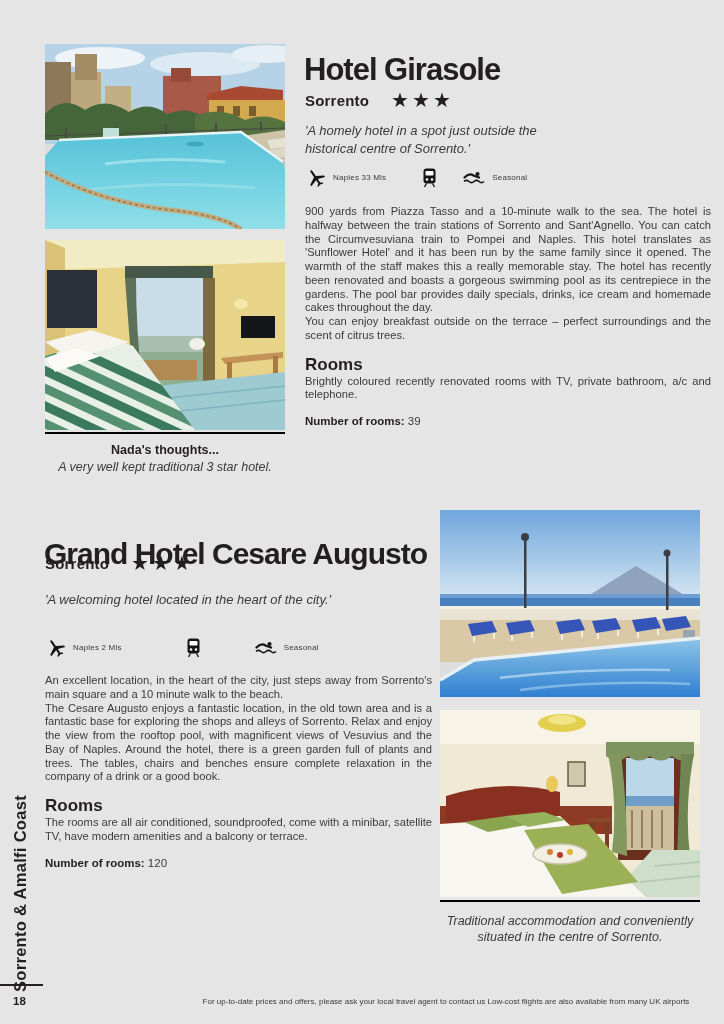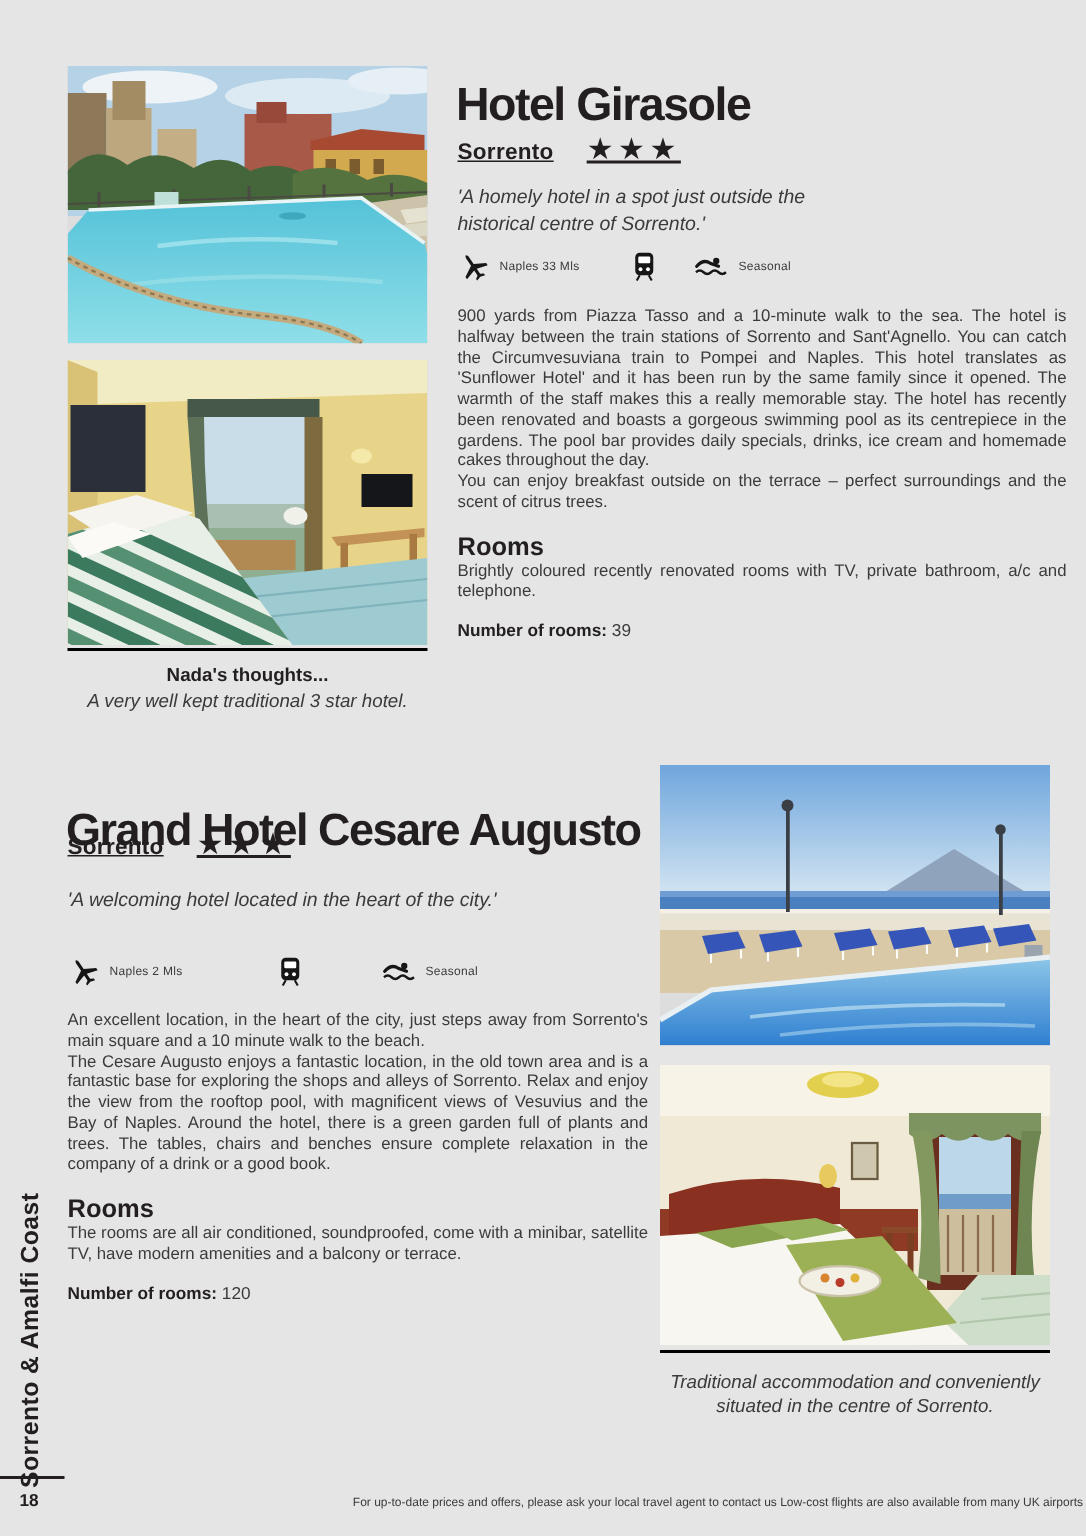--- a/index.html
+++ b/index.html
@@ -22,21 +22,21 @@
 
   
   .c-title{position:absolute;left:44px;top:538px;font-size:30px;font-weight:bold;letter-spacing:-1px;line-height:1.05;}
   .c-loc{position:absolute;left:45px;top:553px;}
   .c-quote{position:absolute;left:45px;top:591px;width:390px;}
   .c-icons{position:absolute;left:45px;top:637px;gap:28px;}
   .c-col{position:absolute;left:45px;top:674px;width:387px;}
   .c-photo-pool{left:440px;top:510px;width:260px;height:187px;}
   .c-photo-room{left:440px;top:710px;width:260px;height:187px;}
 
-  .loc-row{display:flex;align-items:flex-end;gap:22px;text-decoration:underline;}
+  .loc-row{display:flex;align-items:center;gap:22px;}
   .loc-name{font-size:15px;font-weight:bold;letter-spacing:0.2px;}
   .stars{font-size:20px;letter-spacing:3px;line-height:1;}
   .quote{font-style:italic;font-size:13px;line-height:1.38;color:#3a3a3a;}
 
   .icon-row{display:flex;align-items:center;}
   .icon-group{display:flex;align-items:center;}
   .icon-label{font-size:8px;color:#3b3b3b;margin-left:7px;letter-spacing:0.2px;}
   .icon-row .gap1{margin-left:36px;}
   .icon-row .gap2{margin-left:26px;}
   .ic{display:block;}
@@ -53,21 +53,21 @@
   .thoughts-2{left:440px;top:900px;width:260px;}
   .thoughts-title{font-size:12.5px;font-weight:bold;}
   .thoughts-text{font-size:12.5px;font-style:italic;color:#3a3a3a;line-height:1.28;margin-top:2px;}
 
   .sidebar-label{
     position:absolute;left:11px;top:992px;transform:rotate(-90deg);transform-origin:0 0;
     white-space:nowrap;font-weight:bold;font-size:16.5px;letter-spacing:0.3px;
   }
   .footer-line{position:absolute;left:0;top:984px;width:43px;border-top:2px solid #231f20;}
   .page-num{position:absolute;left:13px;top:995px;font-size:11.5px;font-weight:bold;}
-  .footer-note{position:absolute;left:170px;top:997px;width:552px;text-align:right;font-size:8px;color:#3a3a3a;}
+  .footer-note{position:absolute;left:170px;top:997px;width:552px;text-align:center;font-size:8px;color:#3a3a3a;}
 </style>
 </head>
 <body>
 
 <div class="page">
 
   <div class="photo g-photo-pool">
     <svg viewBox="0 0 240 185" preserveAspectRatio="none">
       <defs>
         <linearGradient id="pw1" x1="0" y1="0" x2="0" y2="1">

